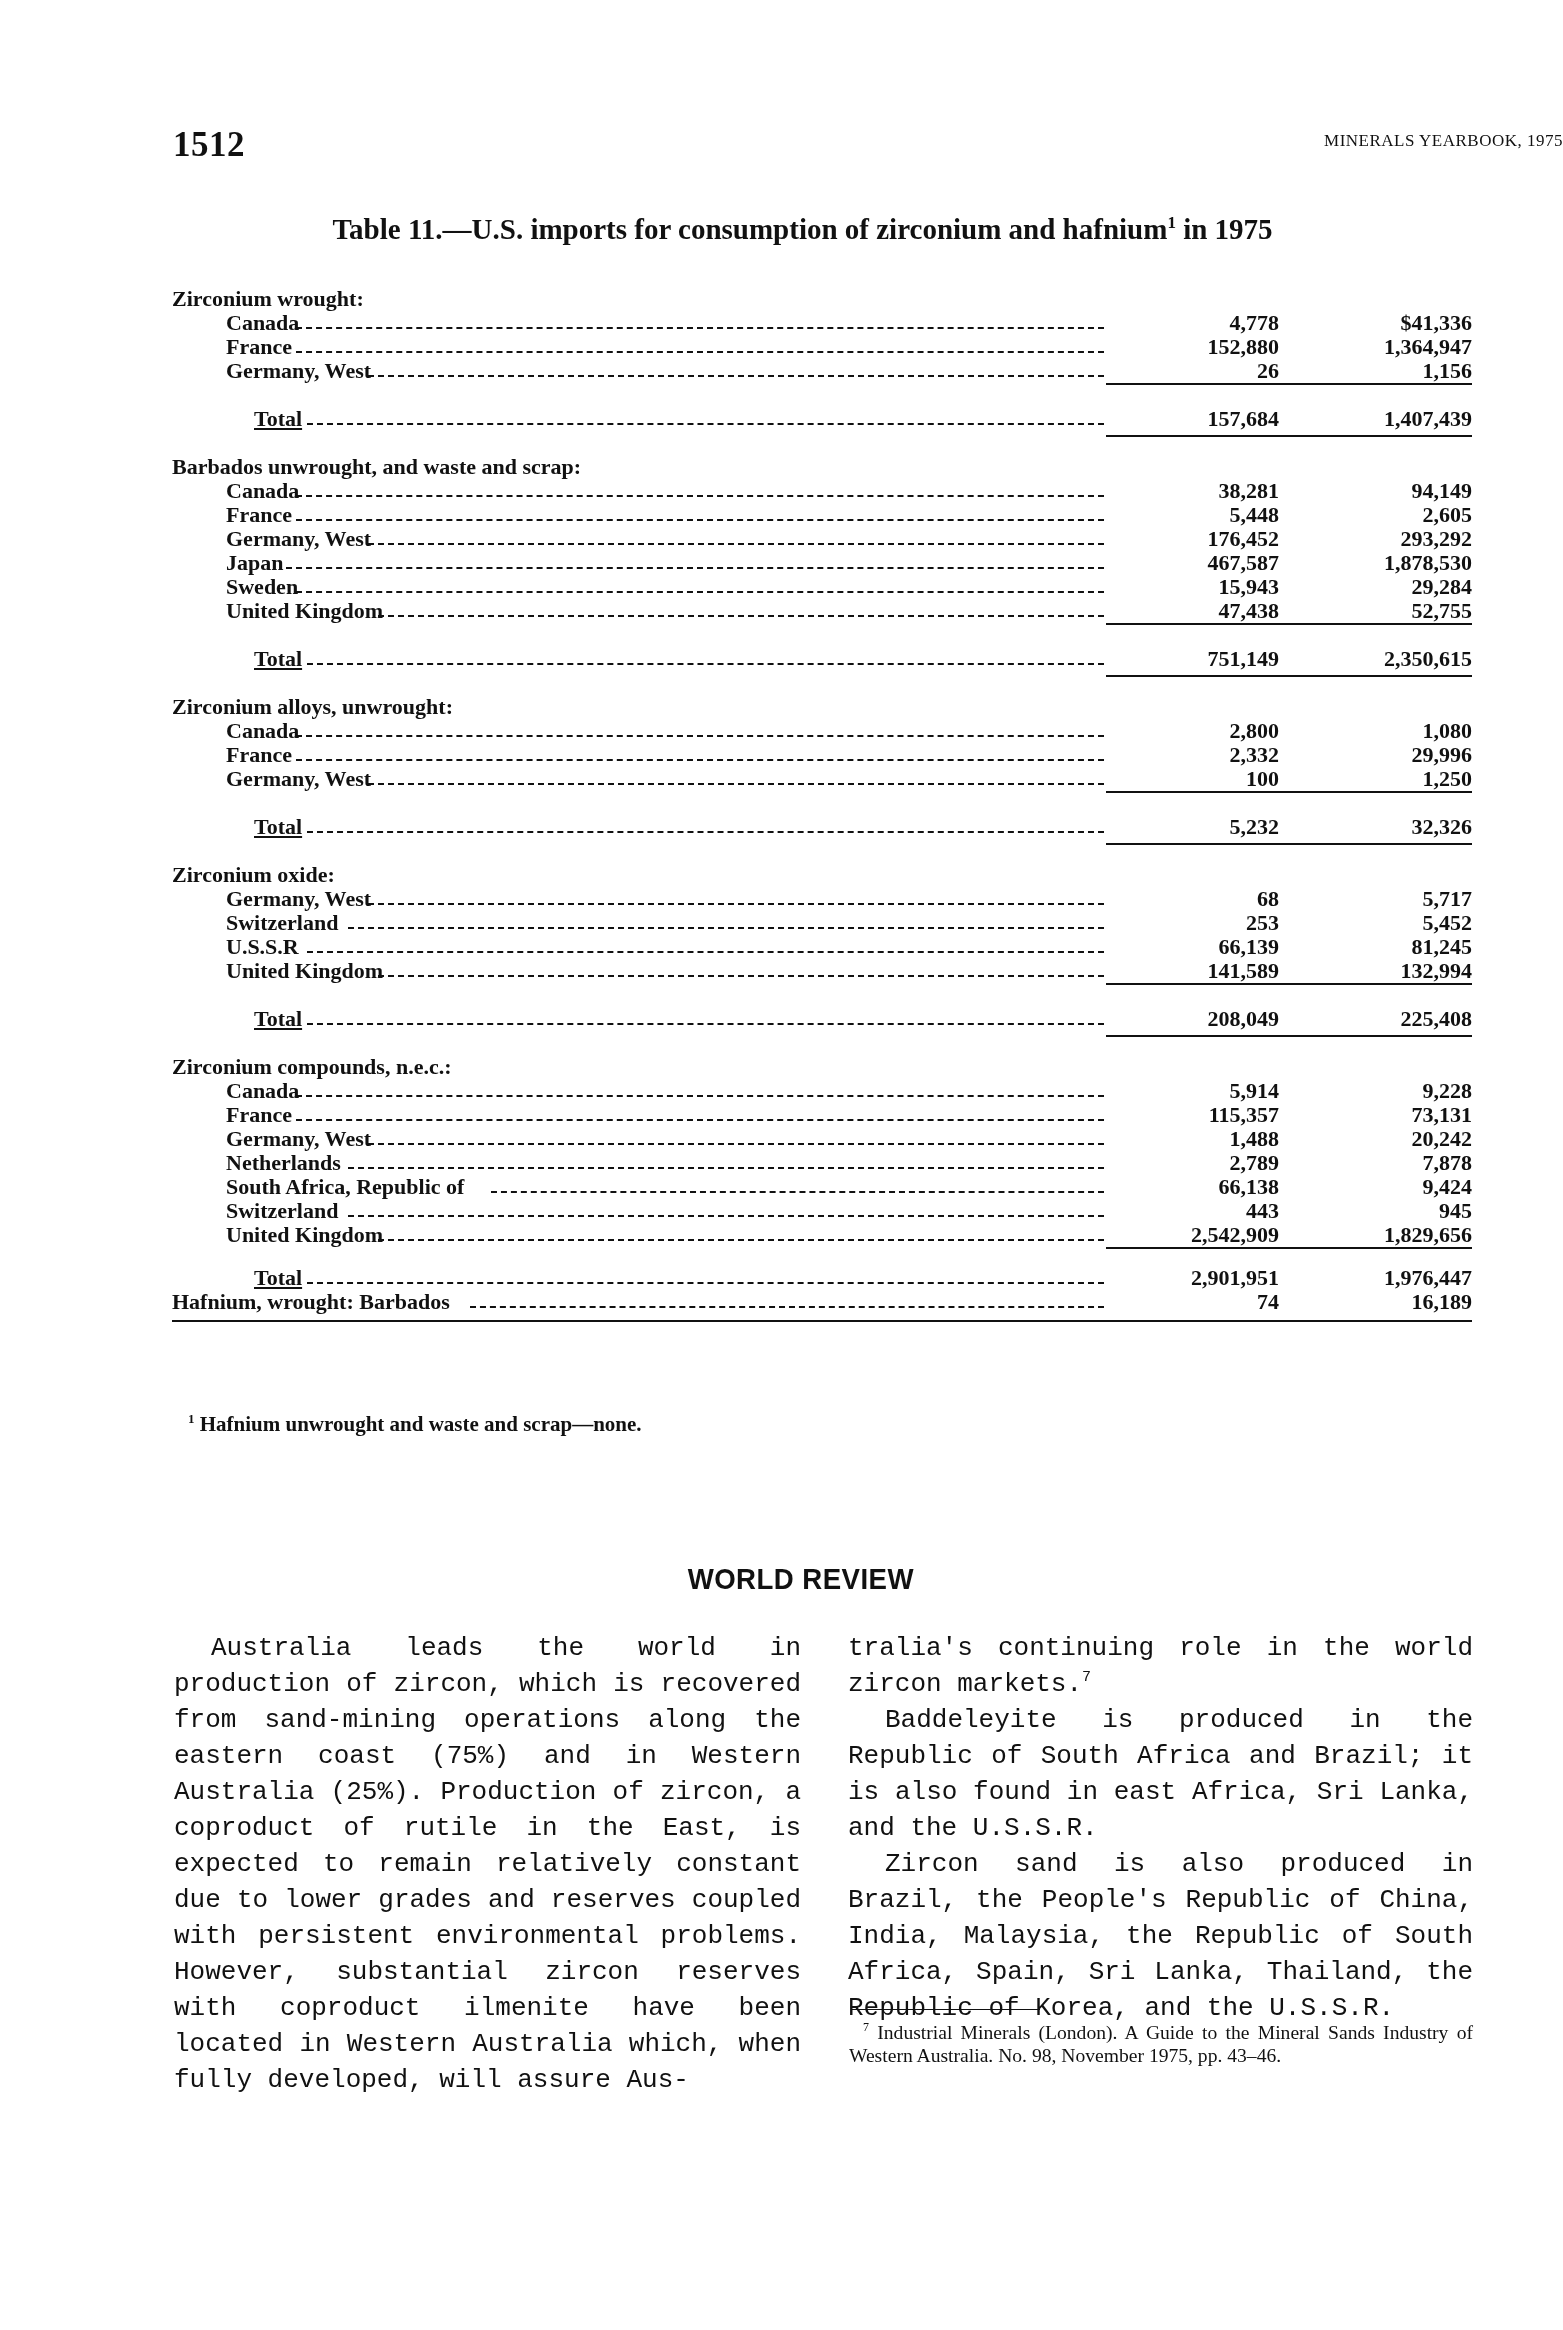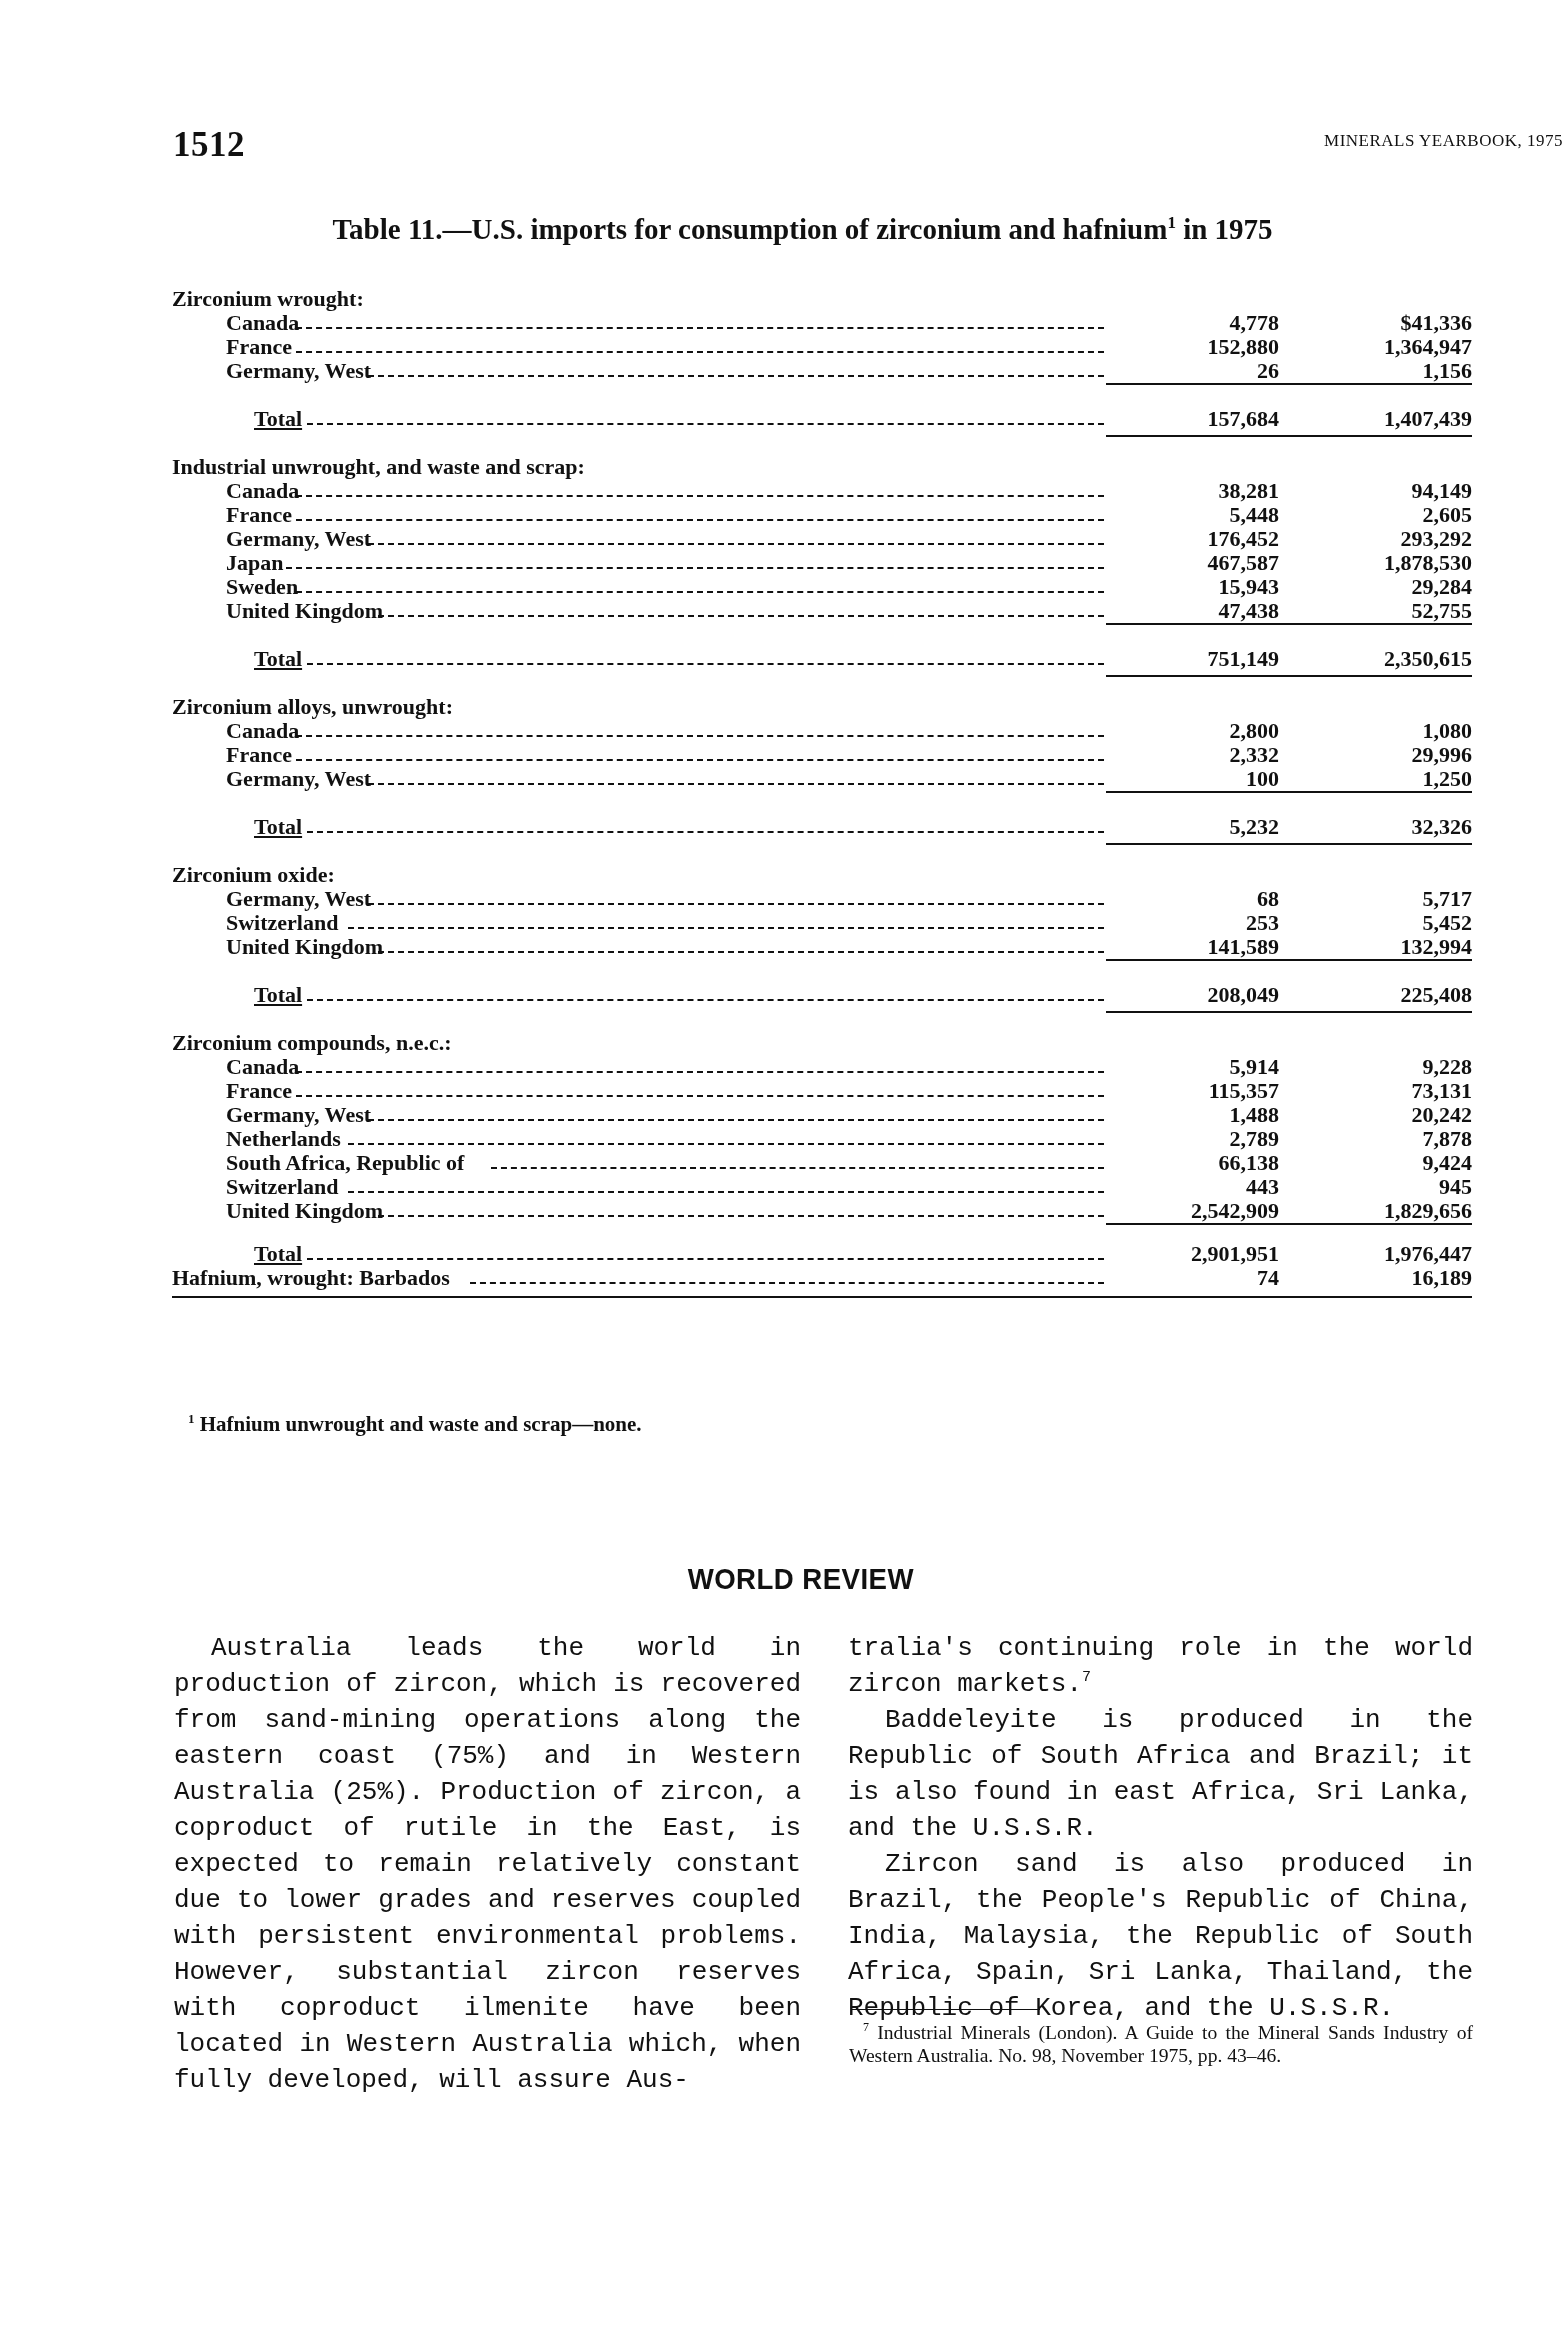--- a/index.html
+++ b/index.html
@@ -86,21 +86,21 @@
       <div class="row total">
         <span class="label">Total</span>
         <span class="leader" style="left: 135px;"></span>
         <span class="num pounds">157,684</span>
         <span class="num value">1,407,439</span>
       </div>
       <div class="subrule" style="top: 3.7px;">
         <span></span>
       </div>
       <div class="gap"></div>
-      <div class="row heading">Industrial unwrought, and waste and scrap:</div>
+      <div class="row heading">Barbados unwrought, and waste and scrap:</div>
       <div class="row item">
         <span class="label">Canada</span>
         <span class="leader" style="left: 124px;"></span>
         <span class="num pounds">38,281</span>
         <span class="num value">94,149</span>
       </div>
       <div class="row item">
         <span class="label">France</span>
         <span class="leader" style="left: 124px;"></span>
         <span class="num pounds">5,448</span>
@@ -182,20 +182,26 @@
         <span class="label">Germany, West</span>
         <span class="leader" style="left: 196px;"></span>
         <span class="num pounds">68</span>
         <span class="num value">5,717</span>
       </div>
       <div class="row item">
         <span class="label">Switzerland</span>
         <span class="leader" style="left: 176px;"></span>
         <span class="num pounds">253</span>
         <span class="num value">5,452</span>
+      </div>
+      <div class="row item">
+        <span class="label">U.S.S.R</span>
+        <span class="leader" style="left: 135px;"></span>
+        <span class="num pounds">66,139</span>
+        <span class="num value">81,245</span>
       </div>
       <div class="row item">
         <span class="label">United Kingdom</span>
         <span class="leader" style="left: 206px;"></span>
         <span class="num pounds">141,589</span>
         <span class="num value">132,994</span>
       </div>
       <div class="subrule">
         <span></span>
       </div>

